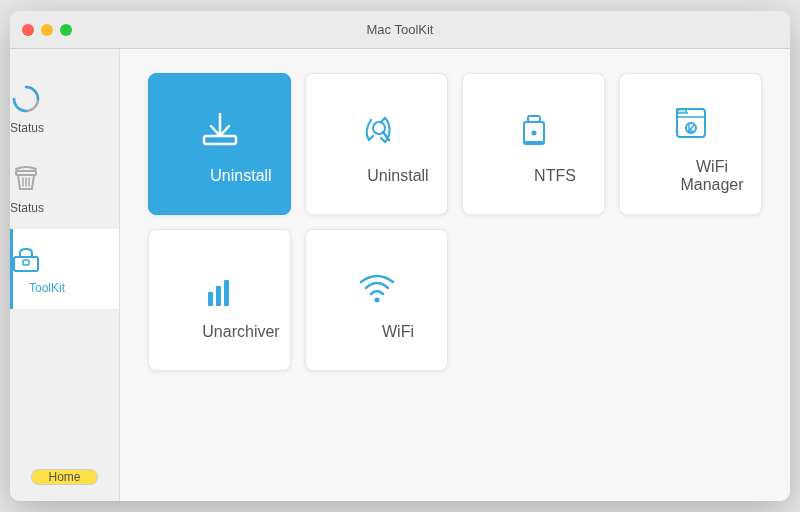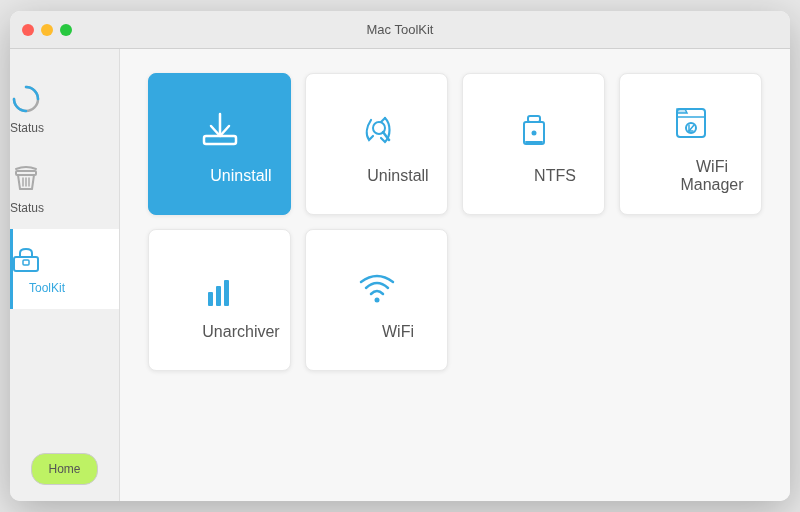--- a/index.html
+++ b/index.html
@@ -103,23 +103,23 @@
     }
     .sidebar-bottom {
       margin-top: auto;
       padding: 16px;
       width: 100%;
       display: flex;
       justify-content: center;
     }
     .home-button {
       border: 1px solid #ccc;
-      background: #bef264;
+      background: #fde047;
       border-radius: 14px;
-      padding: 8px 16px;
+      padding: 0 16px;
       font-size: 12px;
       color: #555;
       cursor: pointer;
       text-align: right;
     }
     .main-content {
       flex: 1;
       padding: 24px 28px;
       background: #f7f7f7;
       overflow: auto;

